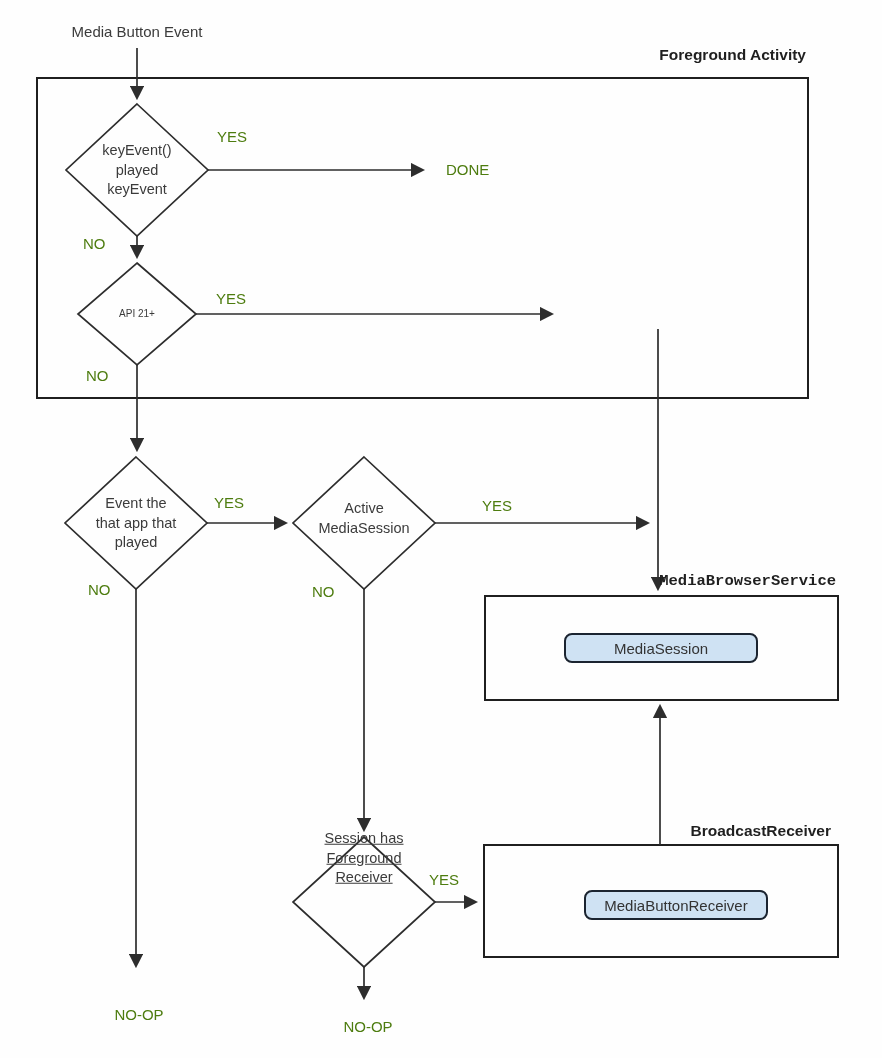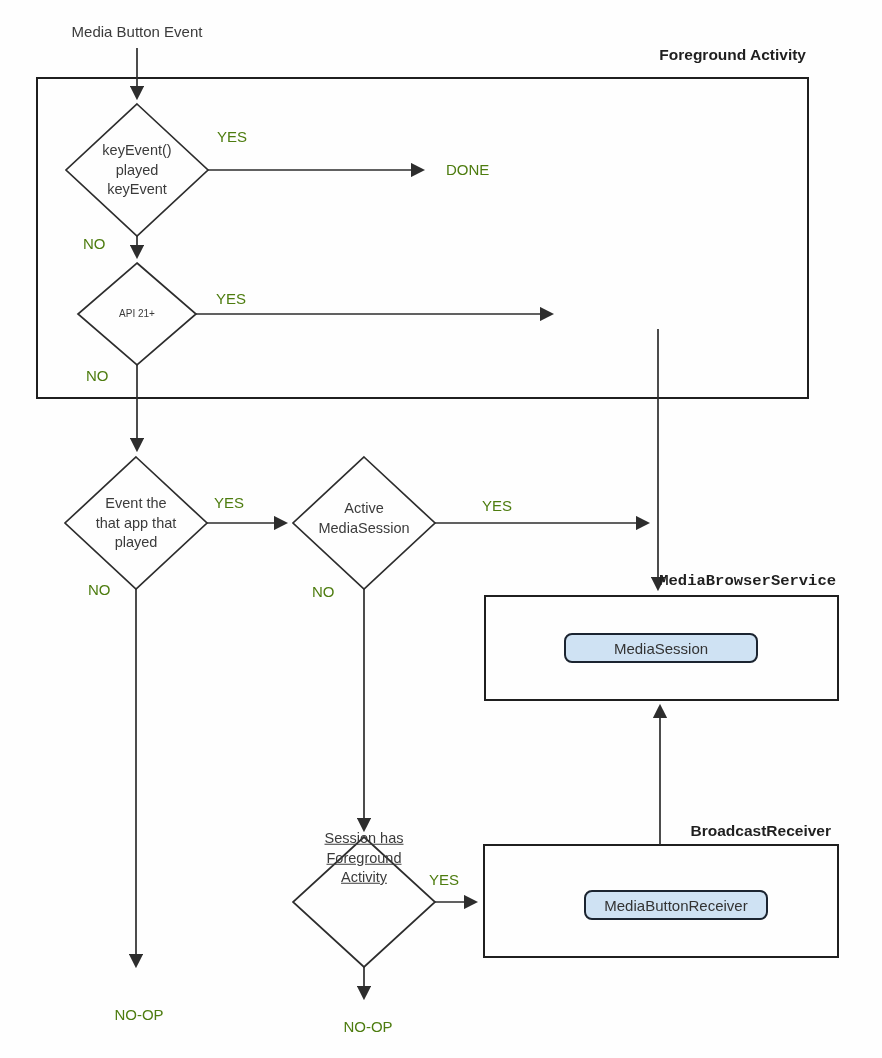--- a/index.html
+++ b/index.html
@@ -122,21 +122,21 @@
     <div>that app that</div>
     <div>played</div>
   </div>
   <div class="diamond-text" style="left:364px; top:518px;">
     <div>Active</div>
     <div>MediaSession</div>
   </div>
   <div class="diamond-text" style="left:364px; top:858px;text-decoration:underline;">
     <div>Session has</div>
     <div>Foreground</div>
-    <div>Activity</div>
+    <div>Receiver</div>
   </div>
 
   <div class="node-pill" style="left:564px; top:633px; width:194px; height:30px;">MediaSession</div>
   <div class="node-pill" style="left:584px; top:890px; width:184px; height:30px;">MediaButtonReceiver</div>
 
   <div class="edge-label" style="left:217px; top:128px;">YES</div>
   <div class="edge-label" style="left:83px; top:235px;">NO</div>
   <div class="edge-label" style="left:446px; top:161px;text-align:right;">DONE</div>
   <div class="edge-label" style="left:216px; top:290px;">YES</div>
   <div class="edge-label" style="left:86px; top:367px;">NO</div>

